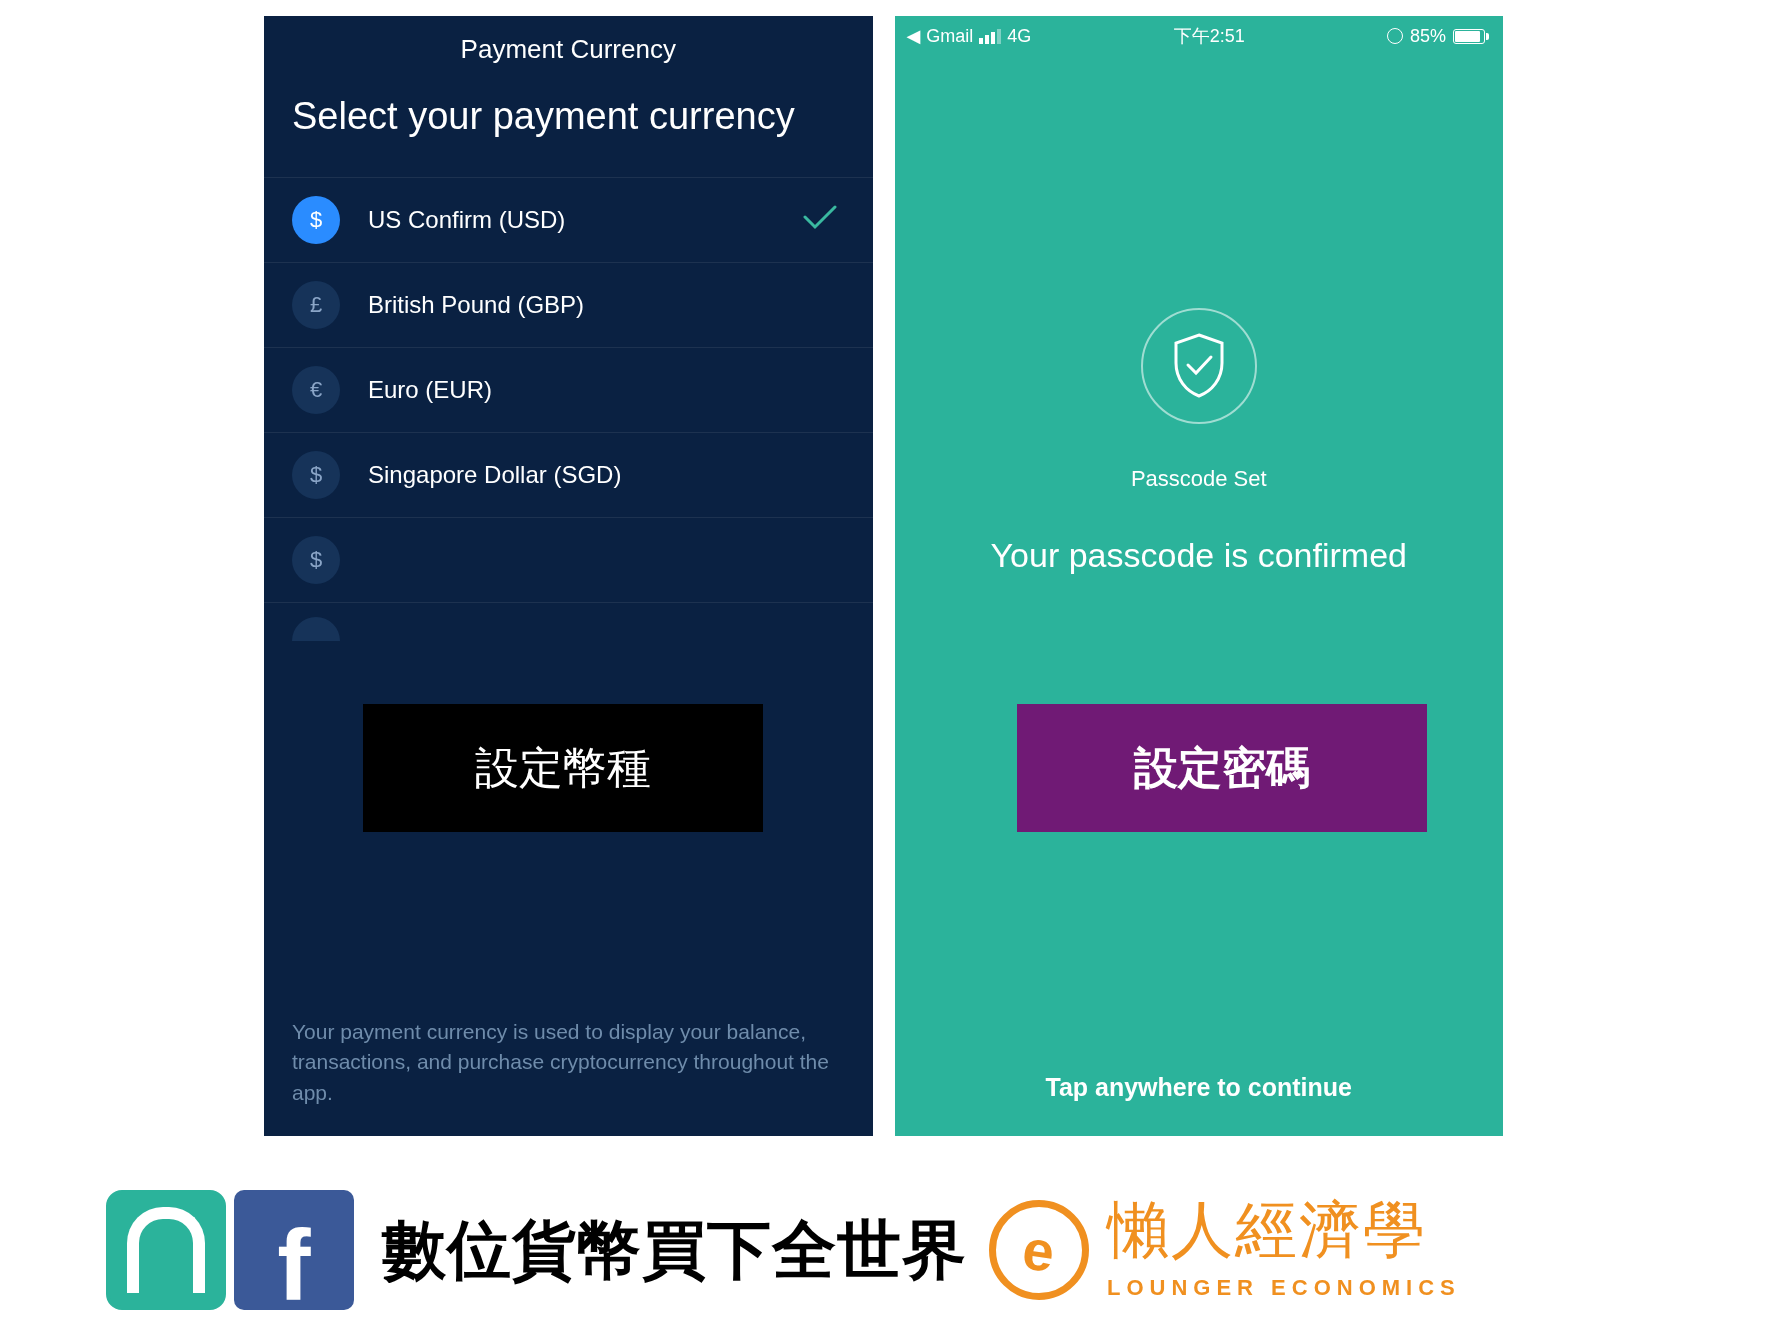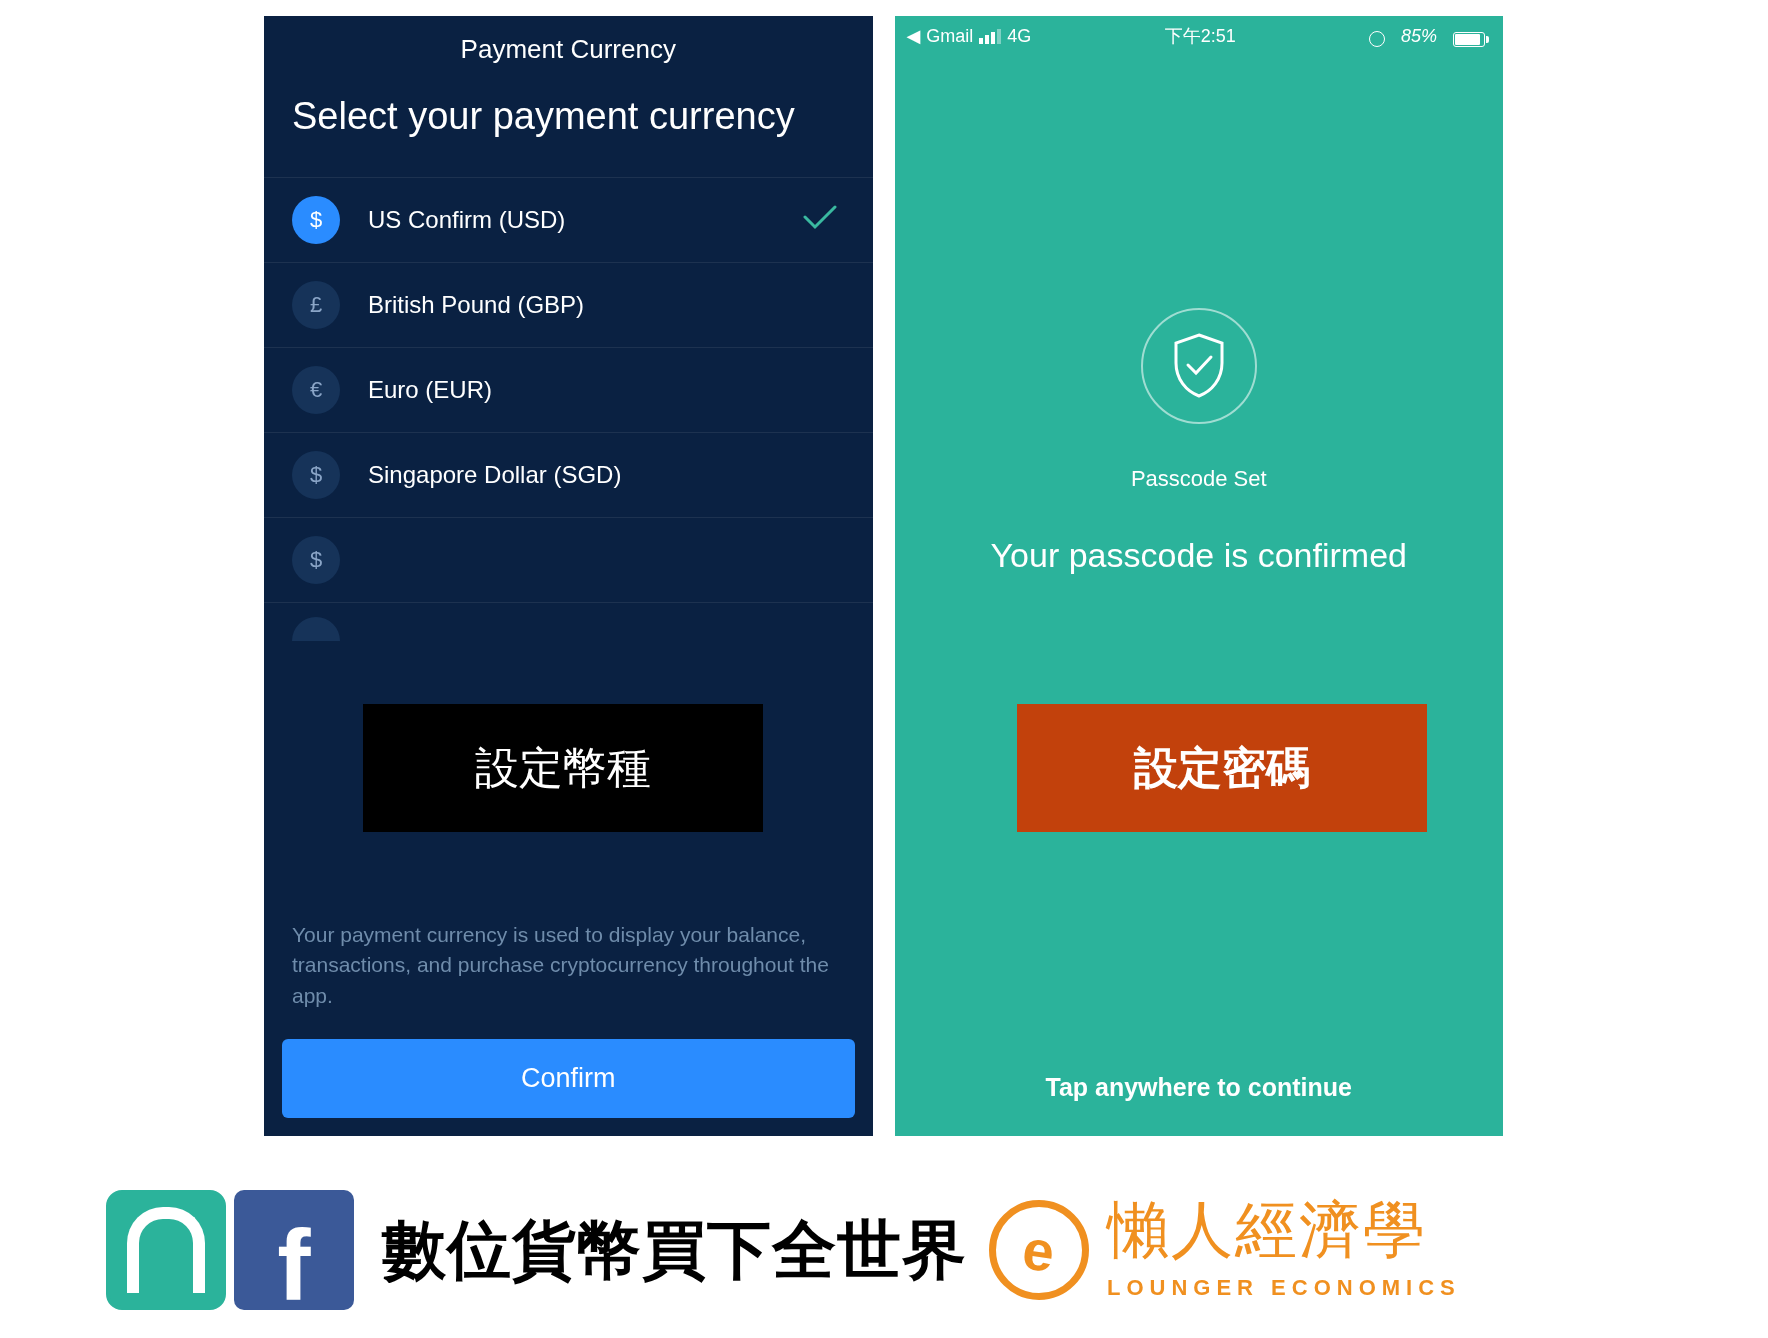--- a/index.html
+++ b/index.html
@@ -130,21 +130,21 @@
   .status-bar {
     display: flex;
     align-items: center;
     justify-content: space-between;
     padding: 8px 18px 4px 12px;
     font-size: 18px;
     font-weight: 500;
     color: #ffffff;
   }
   .status-left { display: flex; align-items: center; gap: 6px; }
-  .status-right { display: flex; align-items: flex-end; gap: 16px; font-style: italic; }
+  .status-right { display: flex; align-items: center; gap: 7px; }
   .signal-bars {
     display: inline-flex; align-items: flex-end; gap: 2px;
   }
   .signal-bars span {
     width: 4px; background: #fff; display: inline-block;
   }
   .signal-bars span:nth-child(1){height:6px}
   .signal-bars span:nth-child(2){height:9px}
   .signal-bars span:nth-child(3){height:12px}
   .signal-bars span:nth-child(4){height:15px;opacity:.4}
@@ -190,21 +190,21 @@
     color: #ffffff;
     text-align: center;
     padding: 0 20px;
   }
   .overlay-box-right {
     position: absolute;
     left: 1017px;
     top: 704px;
     width: 410px;
     height: 128px;
-    background: #c2410c;
+    background: #701a75;
     color: #ffffff;
     display: flex;
     align-items: center;
     justify-content: center;
     font-size: 44px;
     font-weight: 700;
     z-index: 10;
   }
   .tap-continue {
     position: absolute;
@@ -323,21 +323,20 @@
       <div class="currency-item">
         <div class="currency-circle unselected">$</div>
         <div class="currency-label"></div>
       </div>
       <div class="partial-row">
         <div class="currency-circle unselected" style="height:24px;border-radius:24px 24px 0 0;width:48px;"></div>
       </div>
     </div>
 
     <div class="info-text">Your payment currency is used to display your balance, transactions, and purchase cryptocurrency throughout the app.</div>
-    <div class="confirm-button">Confirm</div>
   </div>
 
   <div class="screen-right">
     <div class="status-bar">
       <div class="status-left">
         <span>◀</span>
         <span>Gmail</span>
         <span class="signal-bars">
             <span></span>
             <span></span>

